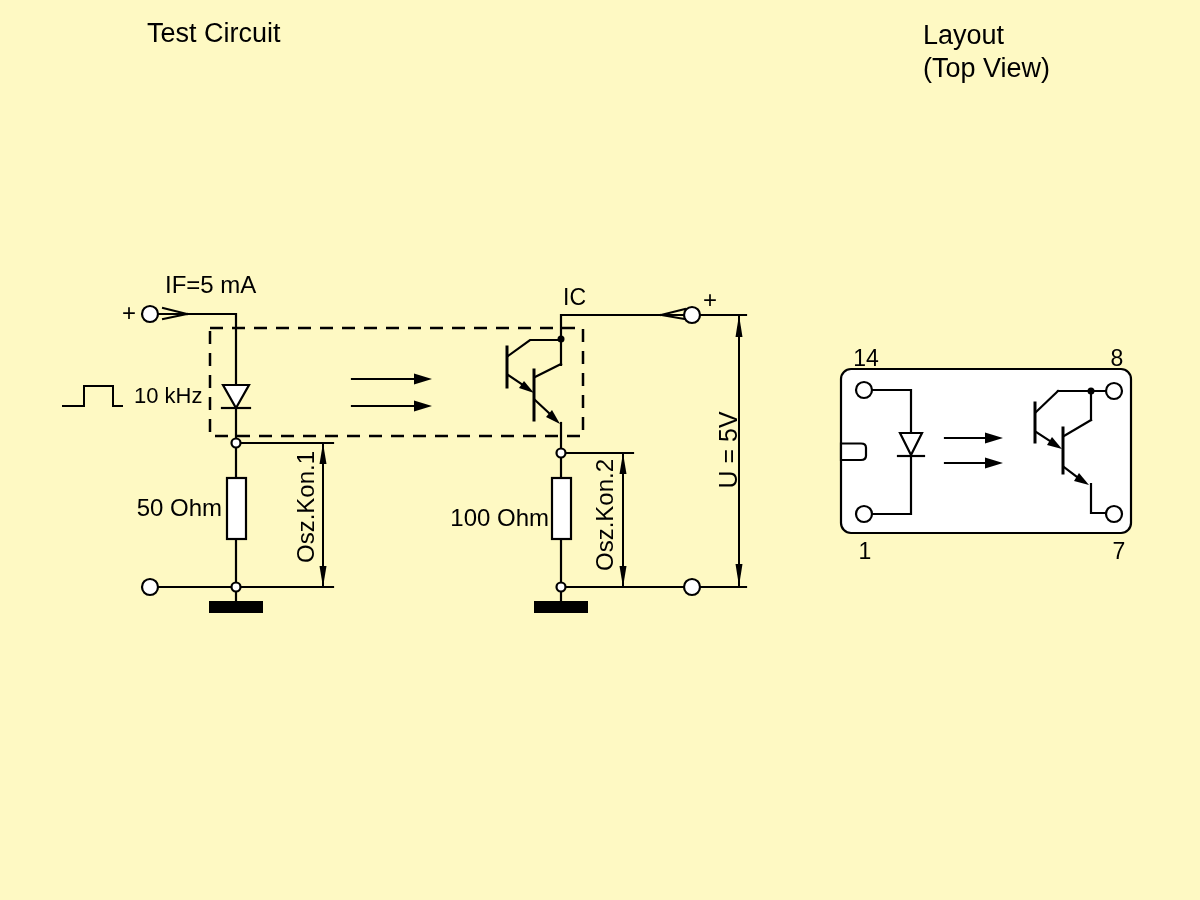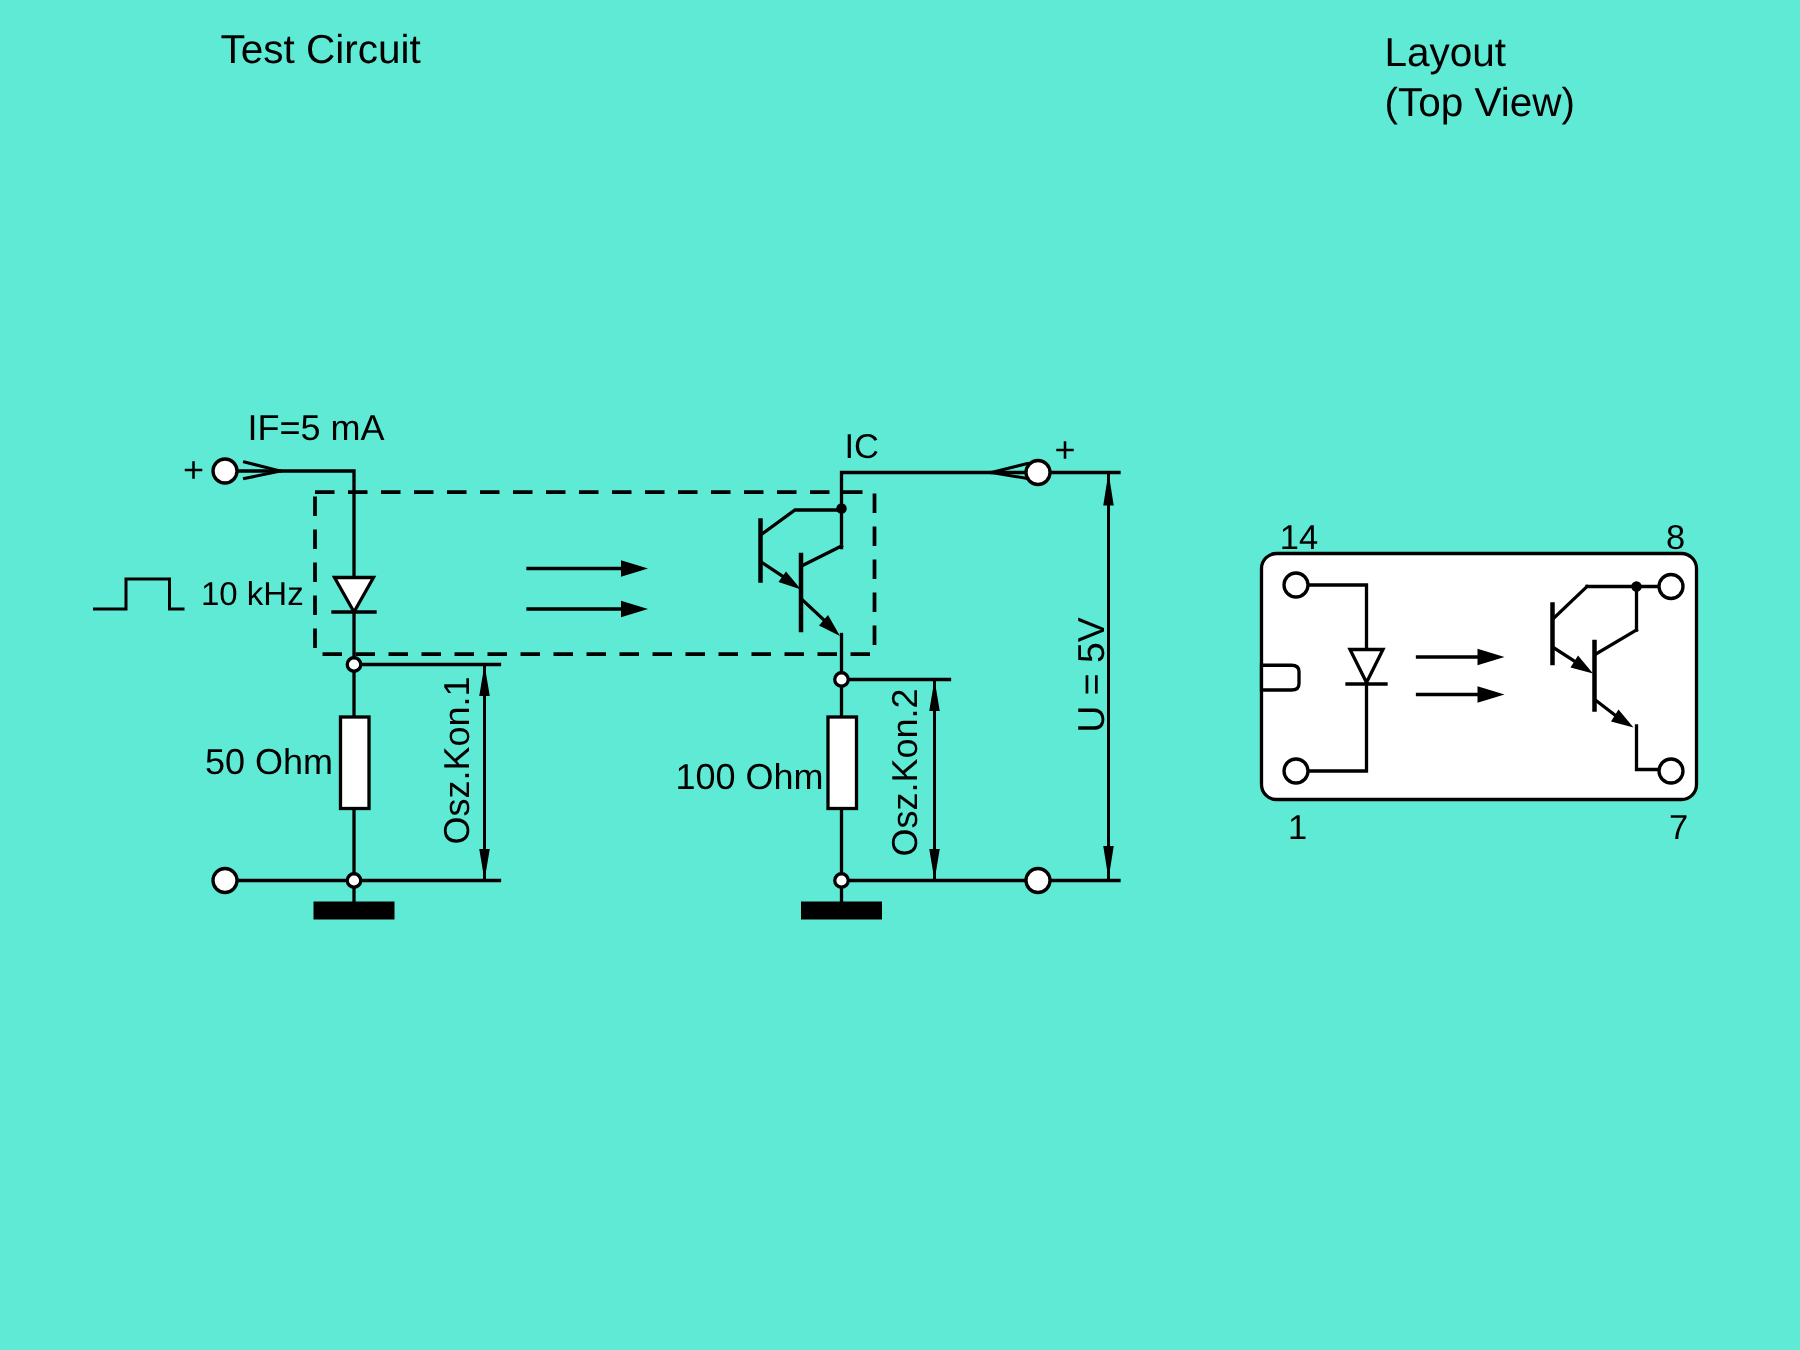--- a/index.html
+++ b/index.html
@@ -1,19 +1,19 @@
 <!DOCTYPE html>
 <html><head>
 <meta charset="utf-8">
 <style>
   html,body { margin:0; padding:0; background:#ffffff; }
   .canvas {
     position:relative;
     width:1200px; height:900px;
-    background:#5eead4;
+    background:#fef9c3;
     font-family:"Liberation Sans","DejaVu Sans",sans-serif;
     overflow:hidden;
   }
   svg text {
     fill:#000000;
     font-family:"Liberation Sans","DejaVu Sans",sans-serif;
   }
   .title  { font-size:27px; }
   .lbl    { font-size:24px; }
   .lbl-sm { font-size:22px; }

